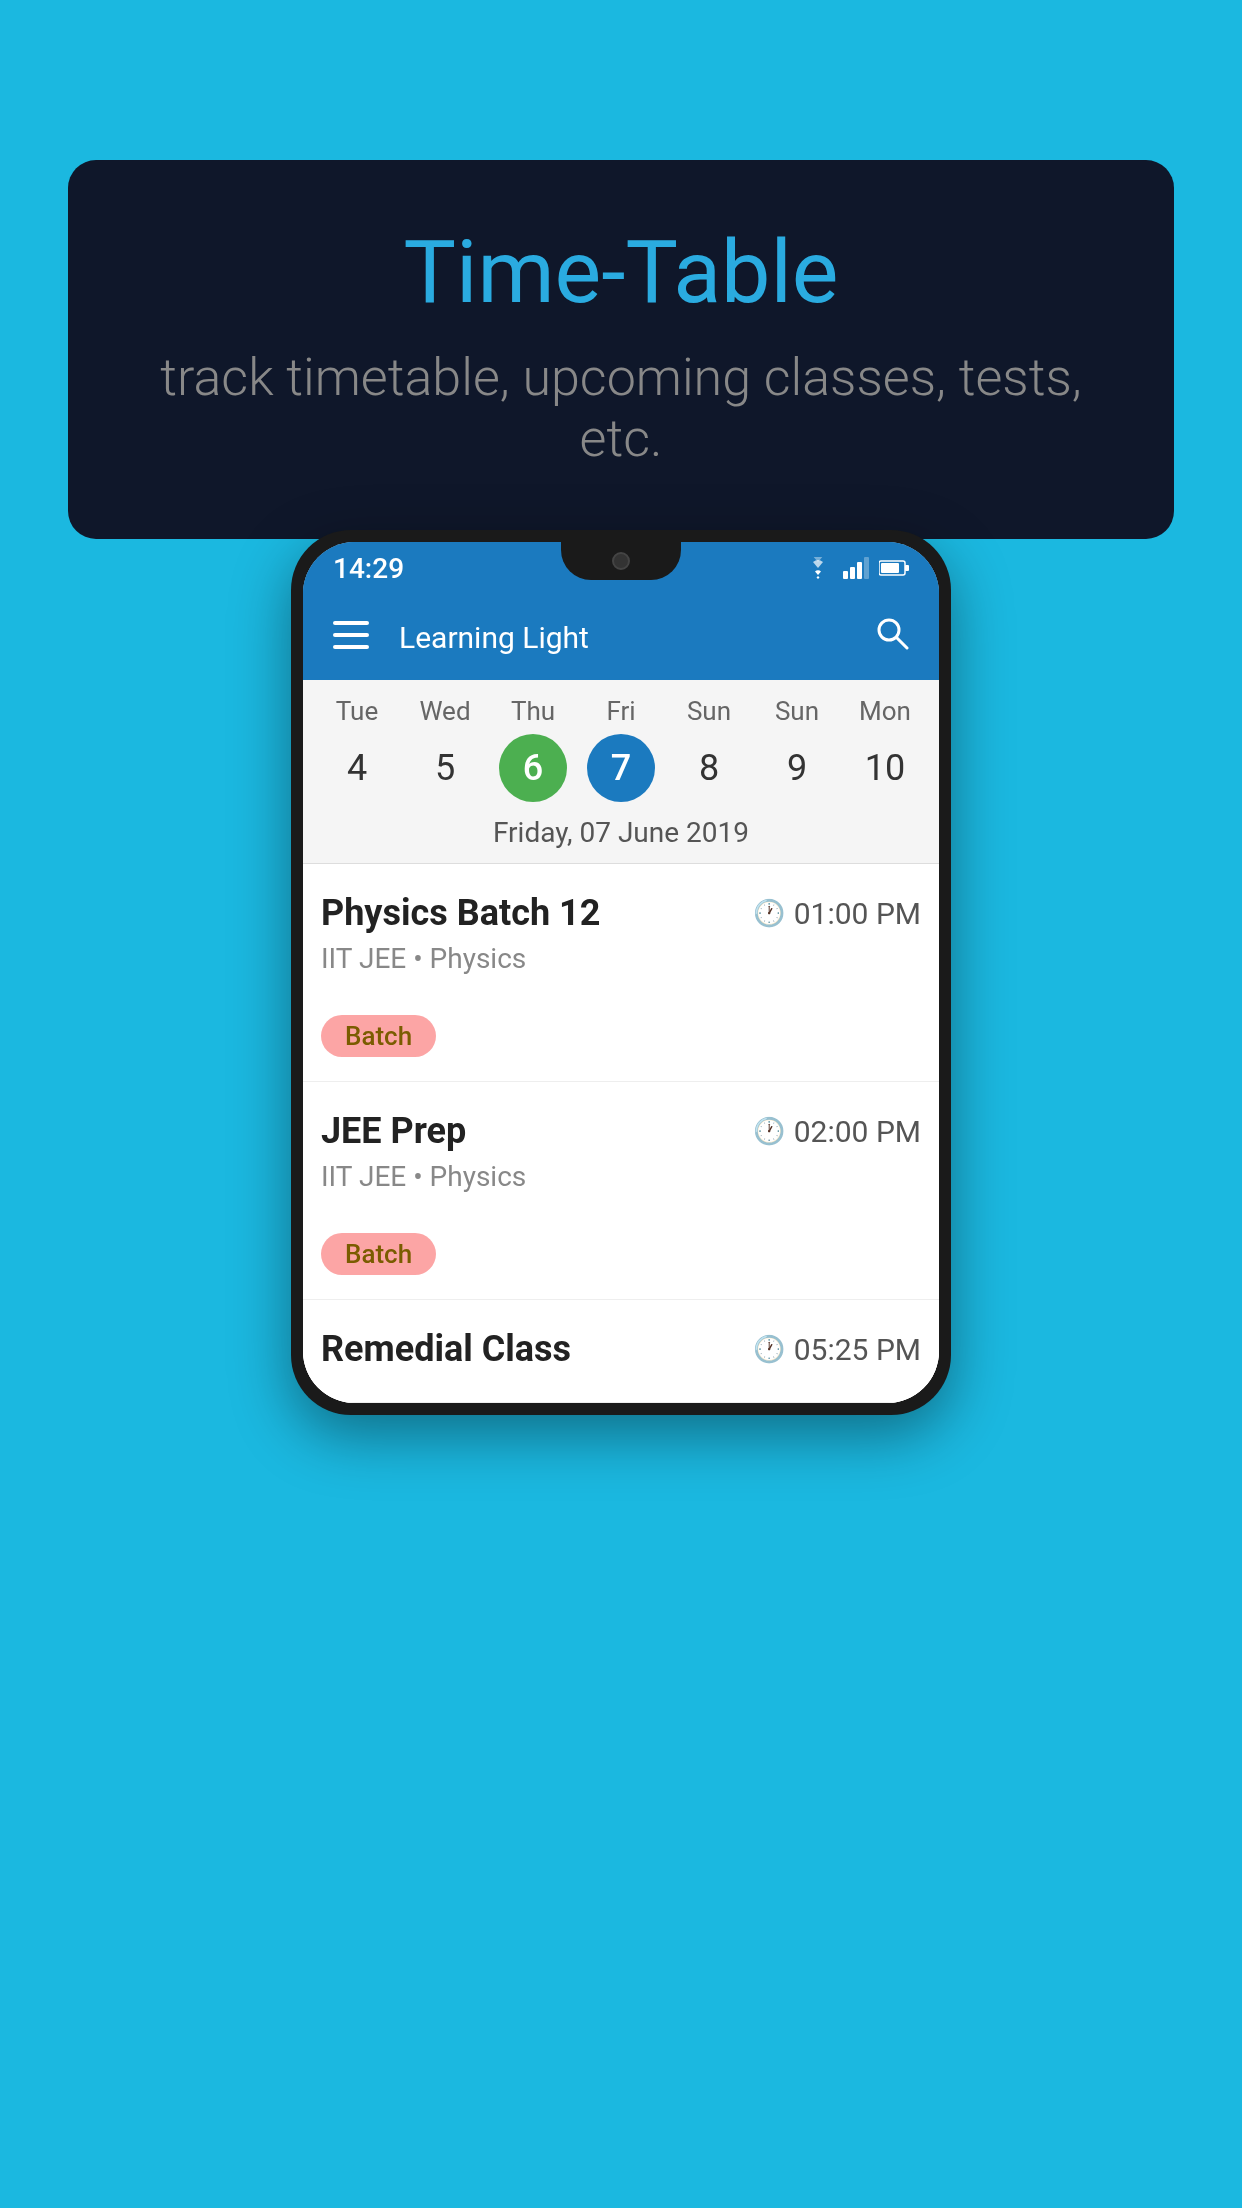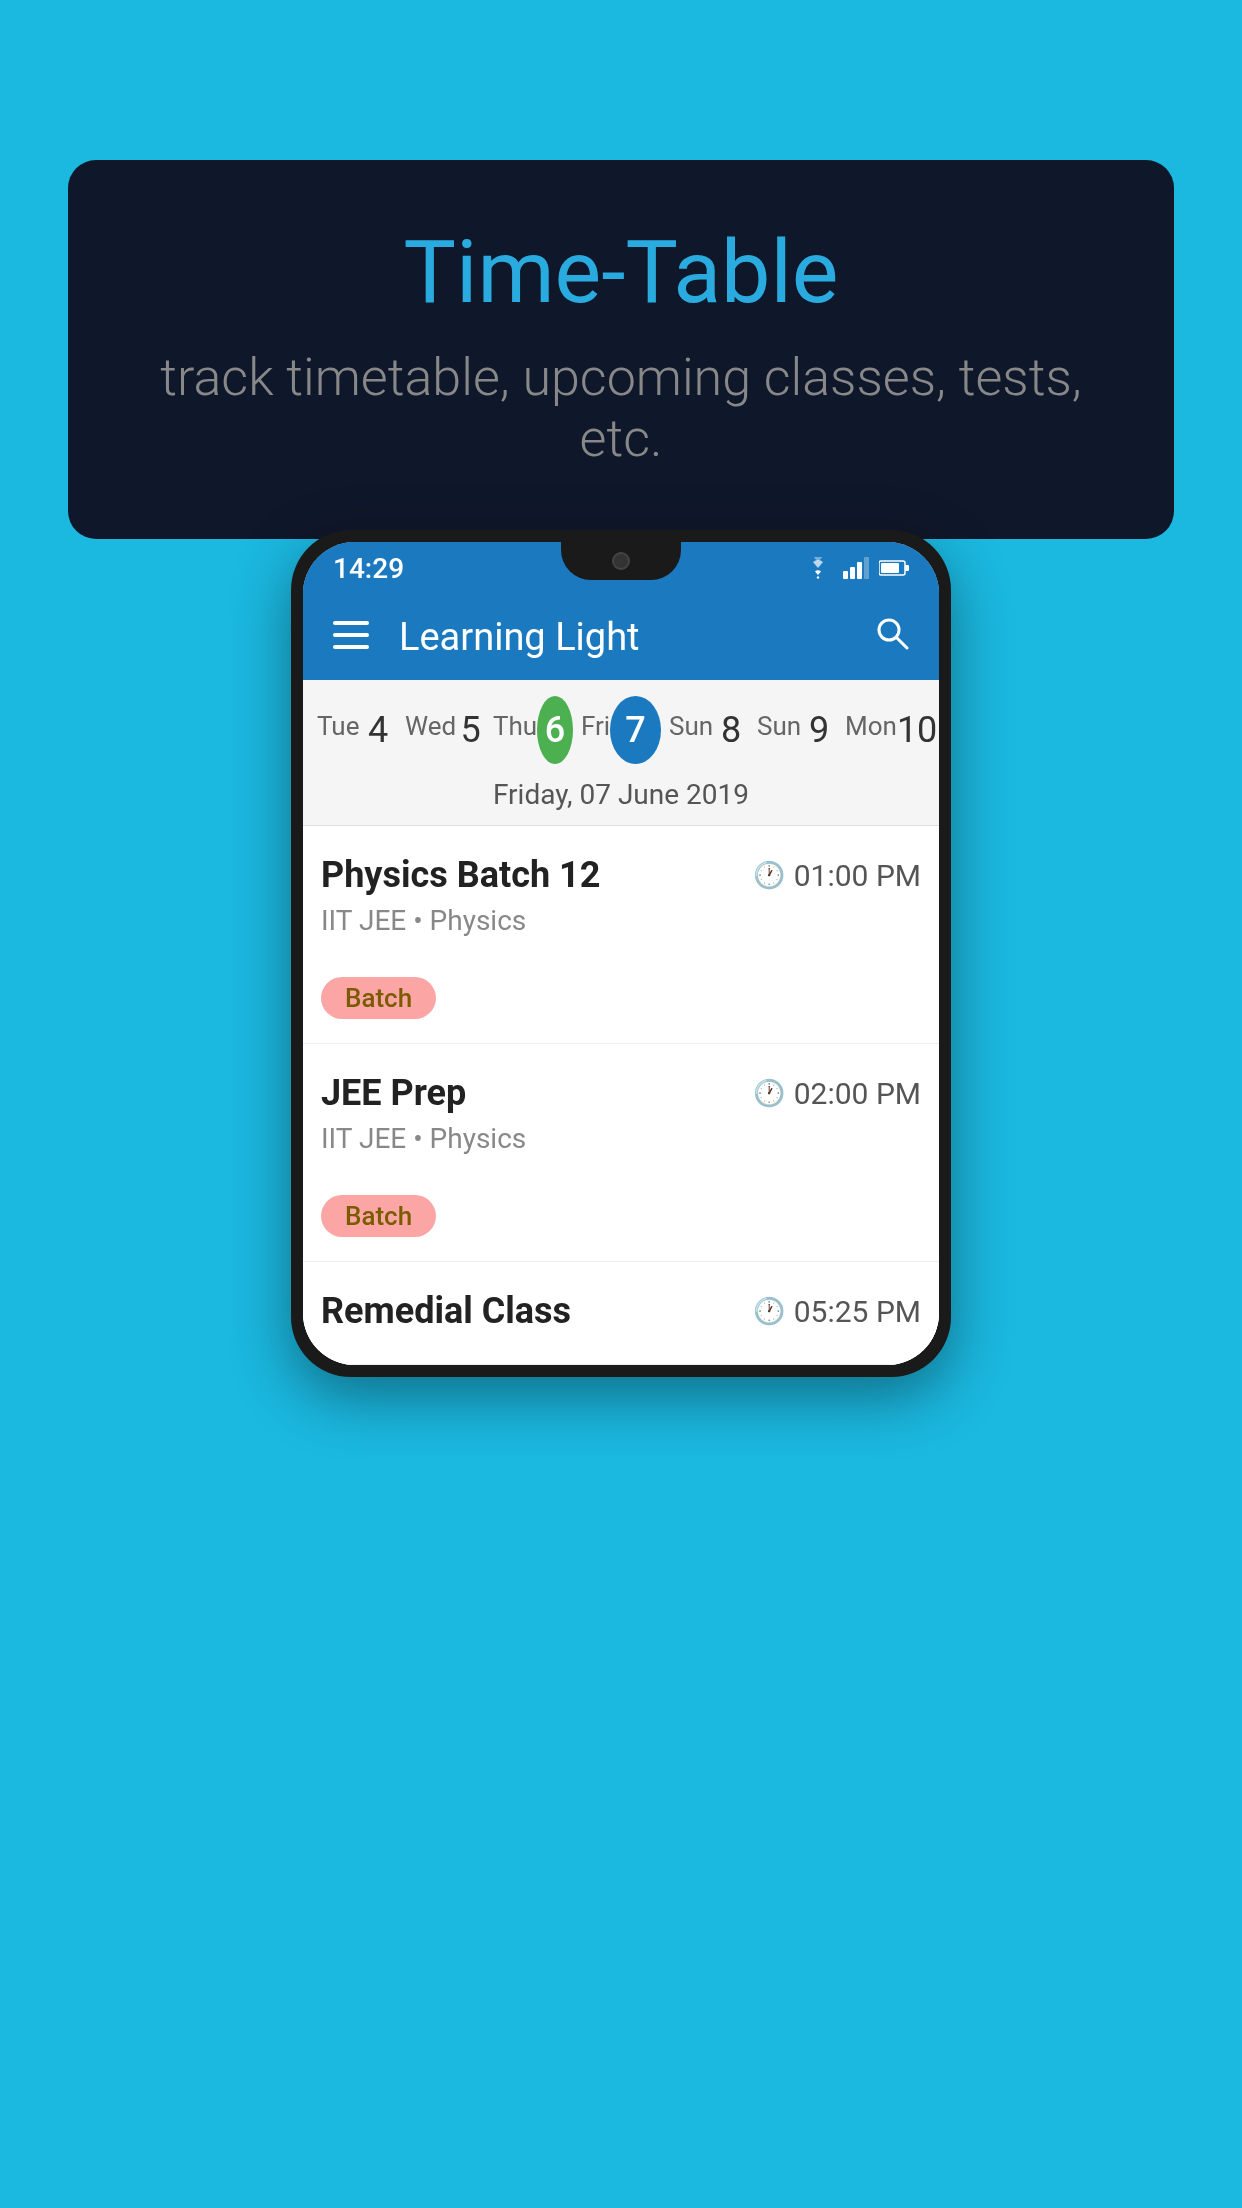--- a/index.html
+++ b/index.html
@@ -138,21 +138,21 @@
 
     .hamburger-icon {
       color: white;
       font-size: 36px;
       margin-right: 30px;
       cursor: pointer;
     }
 
     .app-title {
       color: white;
-      font-size: 38px;
+      font-size: 30px;
       font-weight: 400;
       flex: 1;
     }
 
     .search-icon {
       color: white;
       font-size: 36px;
     }
 
     
@@ -162,21 +162,21 @@
     }
 
     .days-row {
       display: flex;
       justify-content: space-around;
       padding: 0 10px;
     }
 
     .day-col {
       display: flex;
-      flex-direction: row;
+      flex-direction: column;
       align-items: center;
       width: 80px;
     }
 
     .day-name {
       font-size: 26px;
       color: #666;
       margin-bottom: 8px;
     }
 

